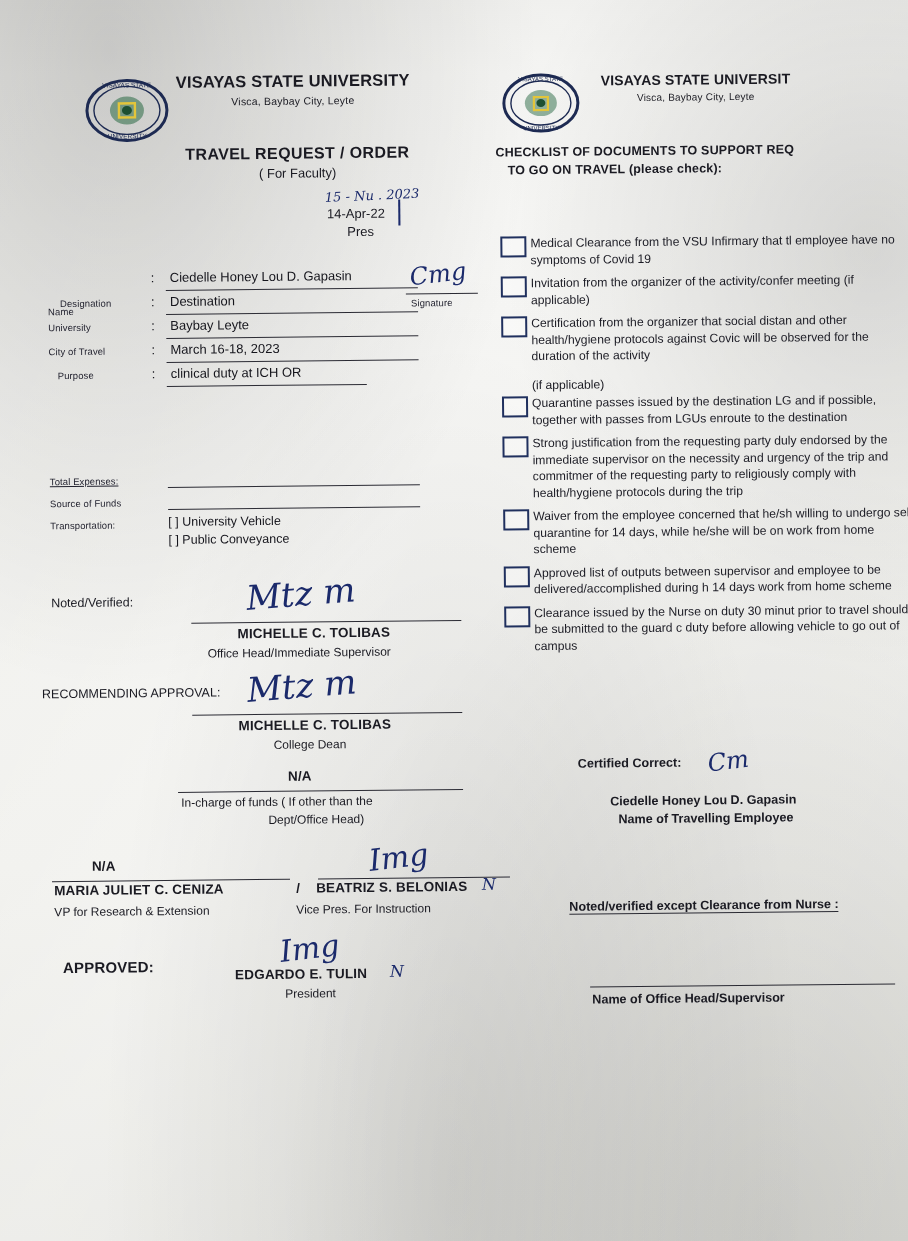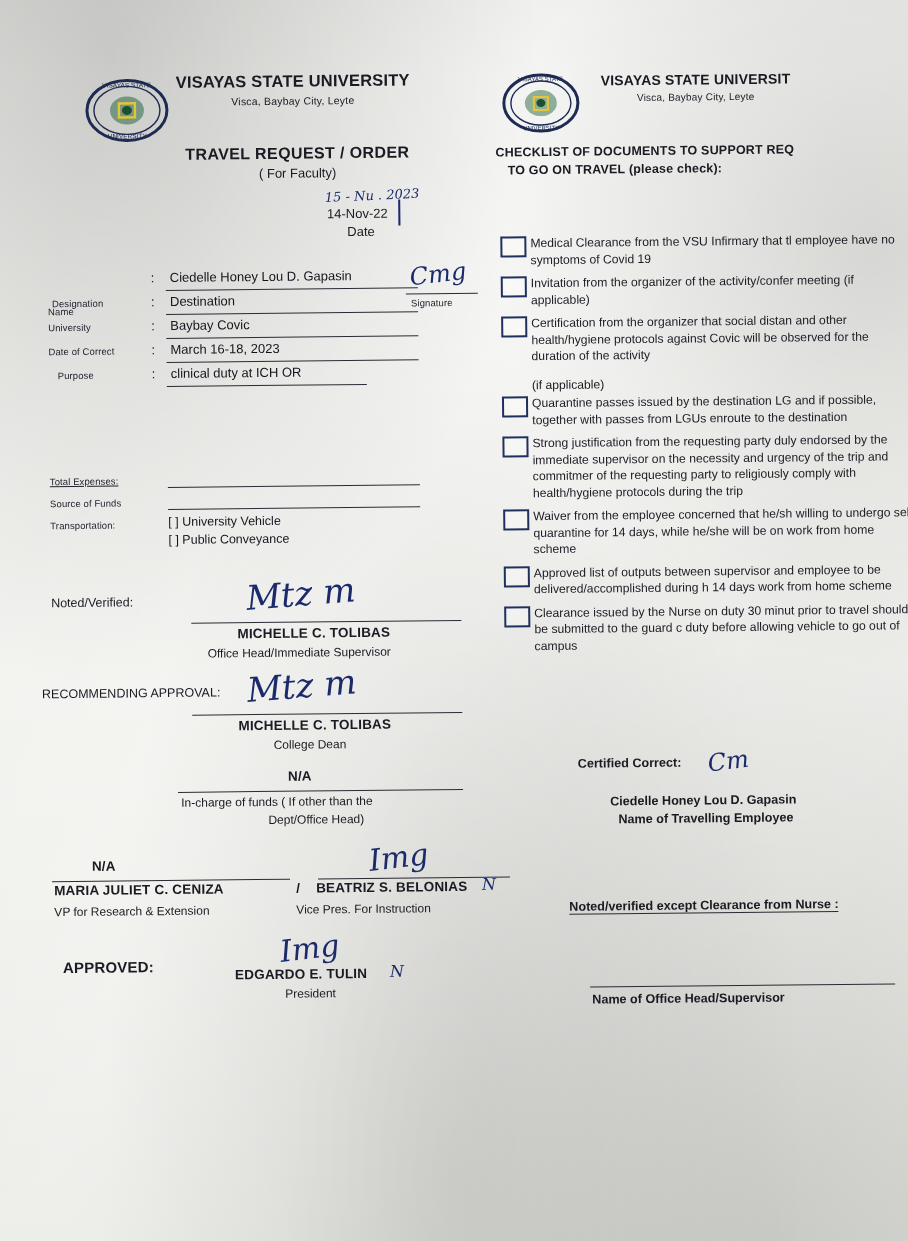--- a/index.html
+++ b/index.html
@@ -161,47 +161,47 @@
       <div class="hdr-univ">VISAYAS STATE UNIVERSITY</div>
       <div class="hdr-sub" style="text-align:center; margin-top:4px;">Visca, Baybay City, Leyte</div>
     </div>
 
     <div style="position:absolute; left:136px; top:88px; width:250px; text-align:center;">
       <div class="title-main">TRAVEL REQUEST / ORDER</div>
       <div class="title-sub" style="margin-top:3px;">( For Faculty)</div>
     </div>
 
     <div class="handwrite" style="position:absolute; left:288px; top:132px; font-size:13px; transform:rotate(-2deg);">15 - Nu . 2023</div>
-    <div style="position:absolute; left:290px; top:150px; font-size:13px;">14-Nov-22</div>
+    <div style="position:absolute; left:290px; top:150px; font-size:13px;">14-Apr-22</div>
     <div class="handwrite" style="position:absolute; left:358px; top:140px; font-size:26px;">|</div>
-    <div style="position:absolute; left:310px; top:168px; font-size:13px;">Date</div>
+    <div style="position:absolute; left:310px; top:168px; font-size:13px;">Pres</div>
 
     <div style="position:absolute; left:10px; top:212px; width:420px;">
       <span class="small-label" style="position:absolute; left:0; top:3px;margin-top:32px;">Name</span>
       <span class="field-val" style="position:absolute; left:103px; top:0;">:</span>
       <span class="field-val" style="position:absolute; left:122px; top:0;">Ciedelle Honey Lou D. Gapasin</span>
       <div class="rule" style="position:absolute; left:118px; top:20px; width:252px;"></div>
     </div>
 
     <div style="position:absolute; left:10px; top:236px; width:420px;">
-      <span class="small-label" style="position:absolute; left:4px; top:3px;text-align:right;">Designation</span>
+      <span class="small-label" style="position:absolute; left:12px; top:3px;text-align:right;">Designation</span>
       <span class="field-val" style="position:absolute; left:103px; top:0;">:</span>
       <span class="field-val" style="position:absolute; left:122px; top:0;">Destination</span>
       <div class="rule" style="position:absolute; left:118px; top:20px; width:252px;"></div>
     </div>
 
     <div style="position:absolute; left:10px; top:260px; width:420px;">
       <span class="small-label" style="position:absolute; left:0; top:3px;">University</span>
       <span class="field-val" style="position:absolute; left:103px; top:0;">:</span>
-      <span class="field-val" style="position:absolute; left:122px; top:0;">Baybay Covic</span>
+      <span class="field-val" style="position:absolute; left:122px; top:0;">Baybay Leyte</span>
       <div class="rule" style="position:absolute; left:118px; top:20px; width:252px;"></div>
     </div>
 
     <div style="position:absolute; left:10px; top:284px; width:420px;">
-      <span class="small-label" style="position:absolute; left:0; top:3px;">Date of Correct</span>
+      <span class="small-label" style="position:absolute; left:0; top:3px;">City of Travel</span>
       <span class="field-val" style="position:absolute; left:103px; top:0;">:</span>
       <span class="field-val" style="position:absolute; left:122px; top:0;">March 16-18, 2023</span>
       <div class="rule" style="position:absolute; left:118px; top:20px; width:252px;"></div>
     </div>
 
     <div style="position:absolute; left:10px; top:308px; width:420px;">
       <span class="small-label" style="position:absolute; left:9px; top:3px;">Purpose</span>
       <span class="field-val" style="position:absolute; left:103px; top:0;">:</span>
       <span class="field-val" style="position:absolute; left:122px; top:0;">clinical duty at ICH OR</span>
       <div class="rule" style="position:absolute; left:118px; top:20px; width:200px;"></div>

